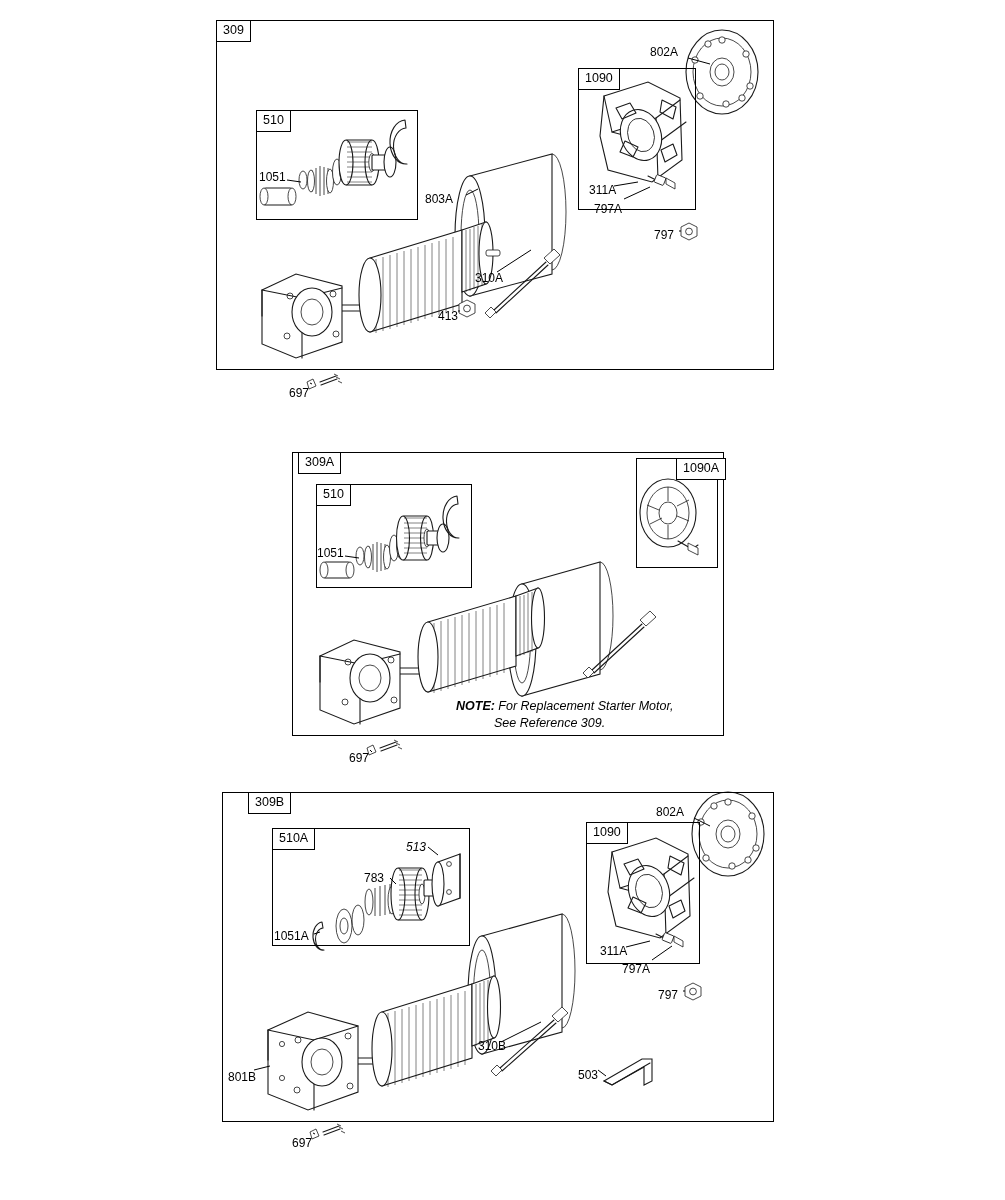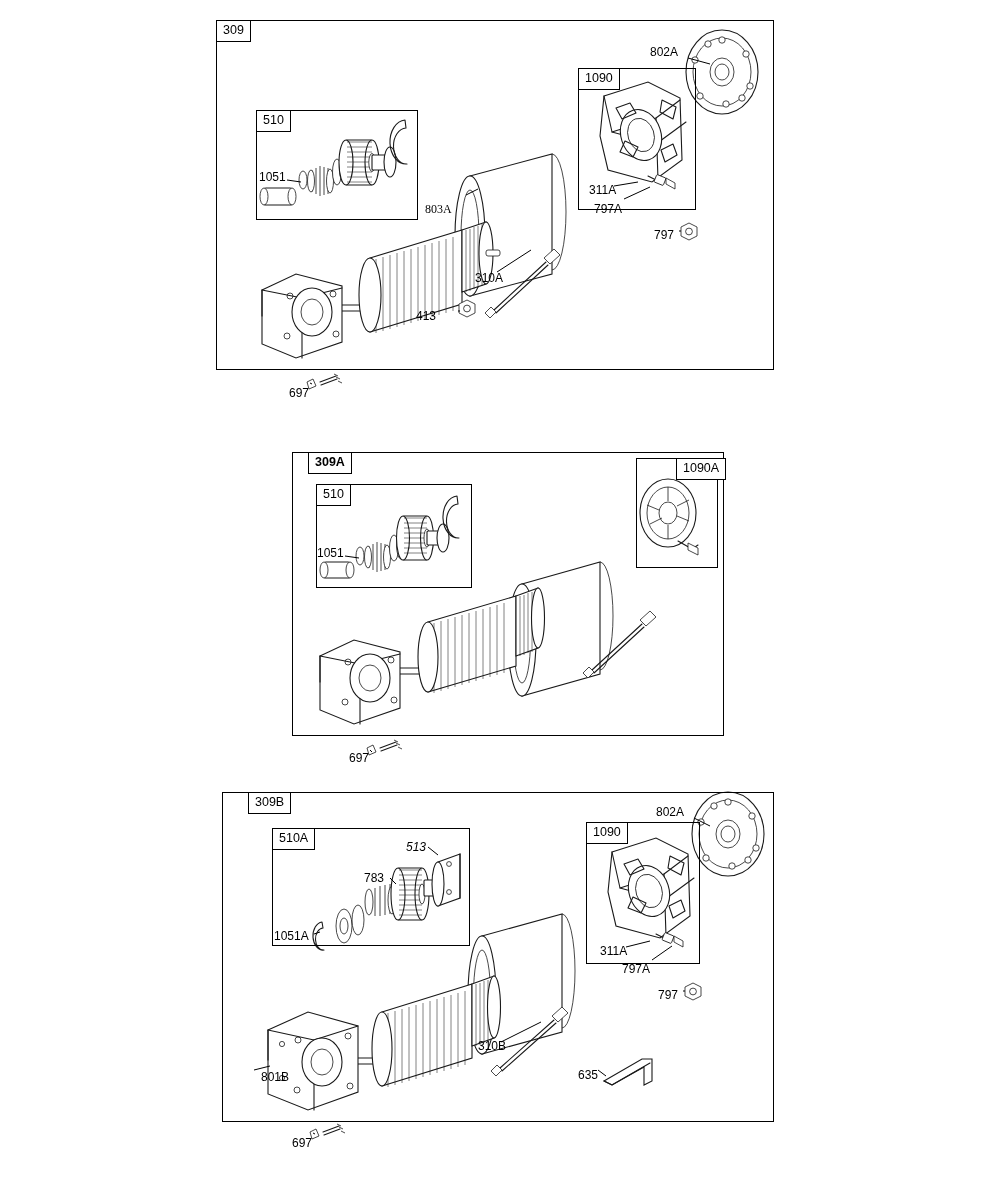--- a/index.html
+++ b/index.html
@@ -439,56 +439,60 @@
   <div class="panel" style="left:216px; top:20px; width:558px; height:350px;"></div>
   <div class="tagbox" style="left:216px; top:20px;">309</div>
 
   <div class="subpanel" style="left:256px; top:110px; width:162px; height:110px;"></div>
   <div class="tagbox" style="left:256px; top:110px;">510</div>
 
   <div class="subpanel" style="left:578px; top:68px; width:118px; height:142px;"></div>
   <div class="tagbox" style="left:578px; top:68px;">1090</div>
 
   <div class="reflabel" style="left:259px; top:171px;">1051</div>
-  <div class="reflabel" style="left:425px; top:203px;font-family:Liberation Serif, serif;">803A</div>
+  <div class="reflabel" style="left:425px; top:193px;">803A</div>
   <div class="reflabel" style="left:650px; top:46px;">802A</div>
   <div class="reflabel" style="left:589px; top:184px;">311A</div>
   <div class="reflabel" style="left:594px; top:203px;">797A</div>
   <div class="reflabel" style="left:654px; top:229px;">797</div>
   <div class="reflabel" style="left:475px; top:272px;">310A</div>
-  <div class="reflabel" style="left:416px; top:310px;">413</div>
+  <div class="reflabel" style="left:438px; top:310px;">413</div>
   <div class="reflabel" style="left:289px; top:387px;">697</div>
 
   <div class="panel" style="left:292px; top:452px; width:432px; height:284px;"></div>
-  <div class="tagbox" style="left:308px; top:452px;font-weight:bold;">309A</div>
+  <div class="tagbox" style="left:298px; top:452px;">309A</div>
 
   <div class="subpanel" style="left:316px; top:484px; width:156px; height:104px;"></div>
   <div class="tagbox" style="left:316px; top:484px;">510</div>
 
   <div class="subpanel" style="left:636px; top:458px; width:82px; height:110px;"></div>
   <div class="tagbox" style="left:636px; top:458px;margin-left:40px;">1090A</div>
 
   <div class="reflabel" style="left:317px; top:547px;">1051</div>
   <div class="reflabel" style="left:349px; top:752px;">697</div>
 
+  <div class="note" style="left:456px; top:698px;">
+    <span style="font-weight:bold;">NOTE:</span><span> For Replacement Starter Motor,</span><br>
+    <span style="margin-left:38px; display:inline-block;">See Reference 309.</span>
+  </div>
 
   <div class="panel" style="left:222px; top:792px; width:552px; height:330px;"></div>
   <div class="tagbox" style="left:222px; top:792px;margin-left:26px;">309B</div>
 
   <div class="subpanel" style="left:272px; top:828px; width:198px; height:118px;"></div>
   <div class="tagbox" style="left:272px; top:828px;">510A</div>
 
   <div class="subpanel" style="left:586px; top:822px; width:114px; height:142px;"></div>
   <div class="tagbox" style="left:586px; top:822px;">1090</div>
 
   <div class="reflabel" style="left:274px; top:930px;">1051A</div>
   <div class="reflabel" style="left:364px; top:872px;">783</div>
   <div class="reflabel" style="left:406px; top:841px;font-style:italic;">513</div>
   <div class="reflabel" style="left:656px; top:806px;">802A</div>
   <div class="reflabel" style="left:600px; top:945px;">311A</div>
   <div class="reflabel" style="left:622px; top:963px;">797A</div>
   <div class="reflabel" style="left:658px; top:989px;">797</div>
   <div class="reflabel" style="left:478px; top:1040px;">310B</div>
-  <div class="reflabel" style="left:578px; top:1069px;">635</div>
-  <div class="reflabel" style="left:228px; top:1071px;margin-left:33px;">801B</div>
+  <div class="reflabel" style="left:578px; top:1069px;">503</div>
+  <div class="reflabel" style="left:228px; top:1071px;">801B</div>
   <div class="reflabel" style="left:292px; top:1137px;">697</div>
 
 </div>
 
 </body></html>

